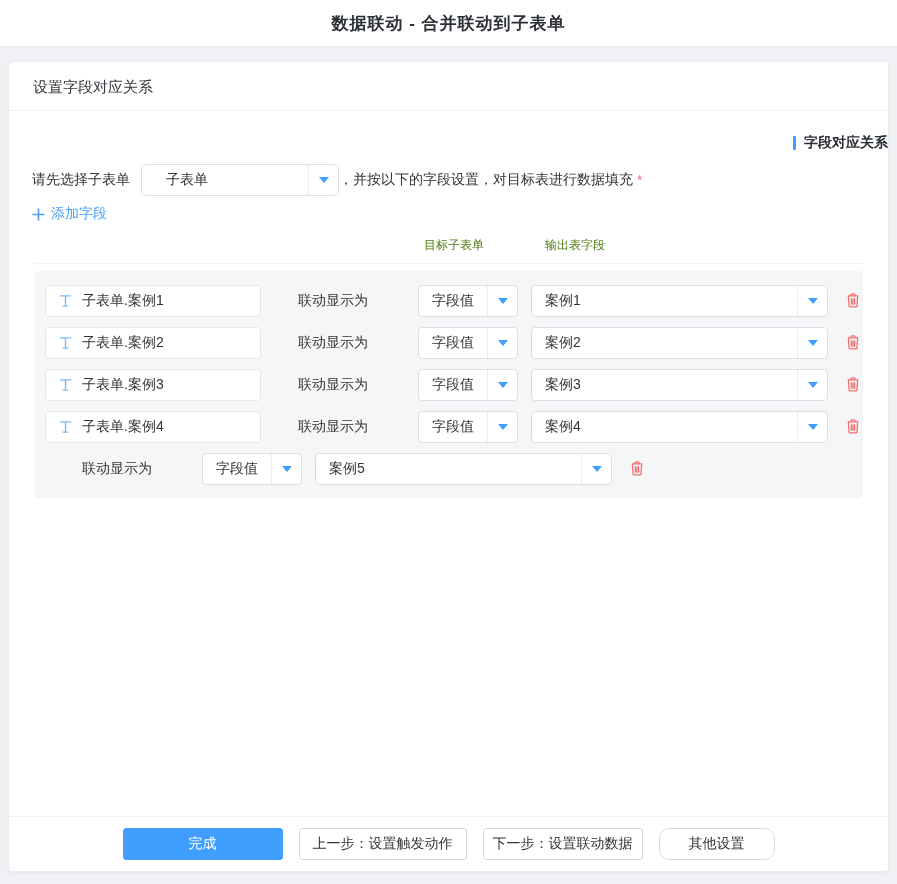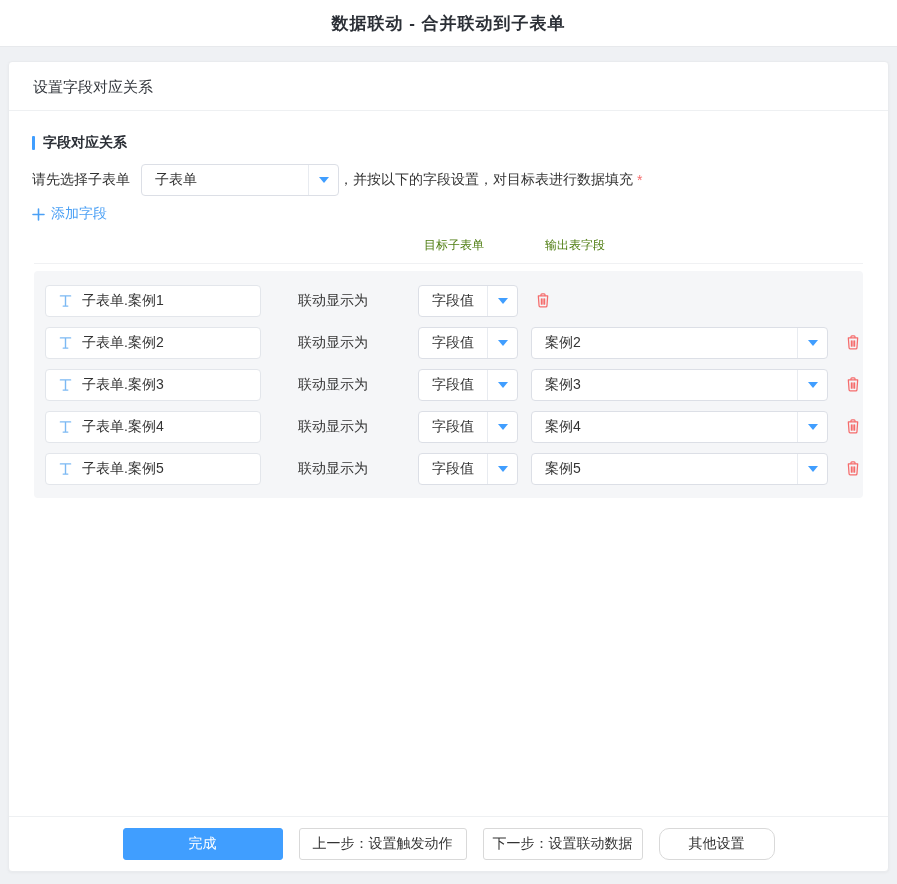--- a/index.html
+++ b/index.html
@@ -11,33 +11,33 @@
   .topbar { position:absolute; left:0; top:0; width:897px; height:47px; background:#fff;
             border-bottom:1px solid #e7e9ec; display:flex; align-items:center; justify-content:center; }
   .topbar .title { font-size:17px; font-weight:700; color:#2b2f36; letter-spacing:1px; }
 
   
   .panel { position:absolute; left:8px; top:61px; width:881px; height:811px; background:#fff;
            border-radius:4px; border:1px solid #e9ebee; box-shadow:0 1px 3px rgba(0,0,0,.04); }
   .panel-header { height:49px; line-height:49px; padding:0 24px; font-size:15px; color:#33373d;
                   border-bottom:1px solid #eef0f2; }
 
-  .section-title { display:flex; align-items:center; margin:23px 0 0 23px; font-size:14px; font-weight:700; color:#2b2f36; }
+  .section-title { display:flex; align-items:center; margin:23px 0 0 23px; font-size:14px; font-weight:700; color:#2b2f36;justify-content:flex-end; }
   .section-title .bar { width:3px; height:14px; background:#409eff; margin-right:8px; border-radius:1px; }
 
   .selector-row { display:flex; align-items:center; margin:12px 0 0 23px; height:32px; font-size:14px; }
   .selector-row .lbl { color:#333; }
 
   .sel { display:flex; align-items:stretch; background:#fff; border:1px solid #dcdfe6; border-radius:4px; height:32px; cursor:pointer; }
   .sel .sel-text { flex:1; display:flex; align-items:center; padding-left:13px; font-size:14px; color:#333;
                    overflow:hidden; white-space:nowrap; }
   .sel .sel-caret { width:30px; display:flex; align-items:center; justify-content:center; border-left:1px solid #e8ebf0; }
   .caret { width:0; height:0; border-left:5px solid transparent; border-right:5px solid transparent; border-top:6px solid #409eff; }
 
-  .selector-row .sel.main-sel { width:198px; margin-left:11px; }
+  .selector-row .sel.main-sel { width:198px; margin-left:11px;padding-left:11px; }
   .selector-row .note { margin-left:0; color:#333; }
   .required { color:#f56c6c; margin-left:4px; font-size:14px; }
 
   .add-field { display:inline-flex; align-items:center; margin:9px 0 0 23px; color:#4ba0f5; font-size:14px; cursor:pointer; }
   .add-field svg { margin-right:6px; }
 
   .table-head { position:relative; margin:12px 25px 0; padding:0 0 9px 11px; border-bottom:1px solid #f0f1f3; font-size:12px; color:#4d7c0f;text-align:center; }
   .table-head .col-output { position:absolute; left:511px; top:0; }
 
   .rows-container { margin:7px 25px 0; background:#f5f6f8; border-radius:4px; padding:14px 0 13px 11px; }
@@ -116,20 +116,26 @@
             </svg>
           <span>子表单.案例1</span>
         </div>
         <span class="link-label">联动显示为</span>
         <div class="sel sel-sm">
           <span class="sel-text">字段值</span>
           <span class="sel-caret">
               <span class="caret"></span>
             </span>
         </div>
+        <div class="sel sel-lg">
+          <span class="sel-text">案例1</span>
+          <span class="sel-caret">
+              <span class="caret"></span>
+            </span>
+        </div>
         <button class="delete-btn">
           <svg width="16" height="17" viewBox="0 0 24 25" fill="none" stroke="#f56c6c" stroke-width="1.9" stroke-linecap="round" stroke-linejoin="round">
               <path d="M9 5V3.8A1.3 1.3 0 0 1 10.3 2.5h3.4A1.3 1.3 0 0 1 15 3.8V5"></path>
               <path d="M5 5.5h14l-1.1 15a1.6 1.6 0 0 1-1.6 1.5H7.7a1.6 1.6 0 0 1-1.6-1.5L5 5.5z"></path>
               <path d="M9.6 10v8M12 10v8M14.4 10v8"></path>
             </svg>
         </button>
       </div>
 
       <div class="row">
@@ -213,26 +219,20 @@
         <button class="delete-btn">
           <svg width="16" height="17" viewBox="0 0 24 25" fill="none" stroke="#f56c6c" stroke-width="1.9" stroke-linecap="round" stroke-linejoin="round">
               <path d="M9 5V3.8A1.3 1.3 0 0 1 10.3 2.5h3.4A1.3 1.3 0 0 1 15 3.8V5"></path>
               <path d="M5 5.5h14l-1.1 15a1.6 1.6 0 0 1-1.6 1.5H7.7a1.6 1.6 0 0 1-1.6-1.5L5 5.5z"></path>
               <path d="M9.6 10v8M12 10v8M14.4 10v8"></path>
             </svg>
         </button>
       </div>
 
       <div class="row">
-        <div class="field-input">
-          <svg width="13" height="14" viewBox="0 0 14 15" fill="none" stroke="#7cb9f3" stroke-width="1.5" stroke-linecap="round">
-              <path d="M1.5 2h11M7 2v11M4.5 13h5"></path>
-            </svg>
-          <span>子表单.案例5</span>
-        </div>
         <span class="link-label">联动显示为</span>
         <div class="sel sel-sm">
           <span class="sel-text">字段值</span>
           <span class="sel-caret">
               <span class="caret"></span>
             </span>
         </div>
         <div class="sel sel-lg">
           <span class="sel-text">案例5</span>
           <span class="sel-caret">

